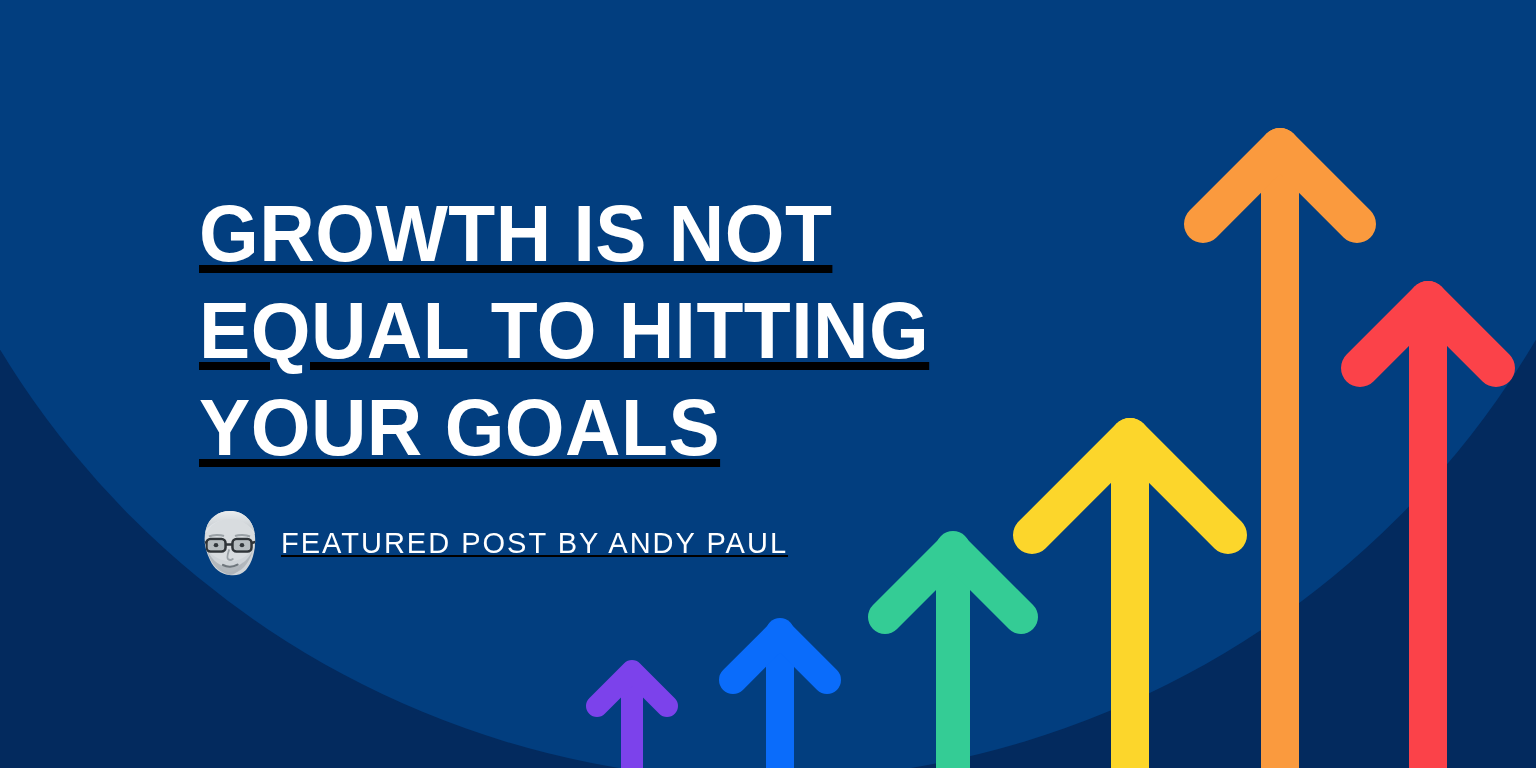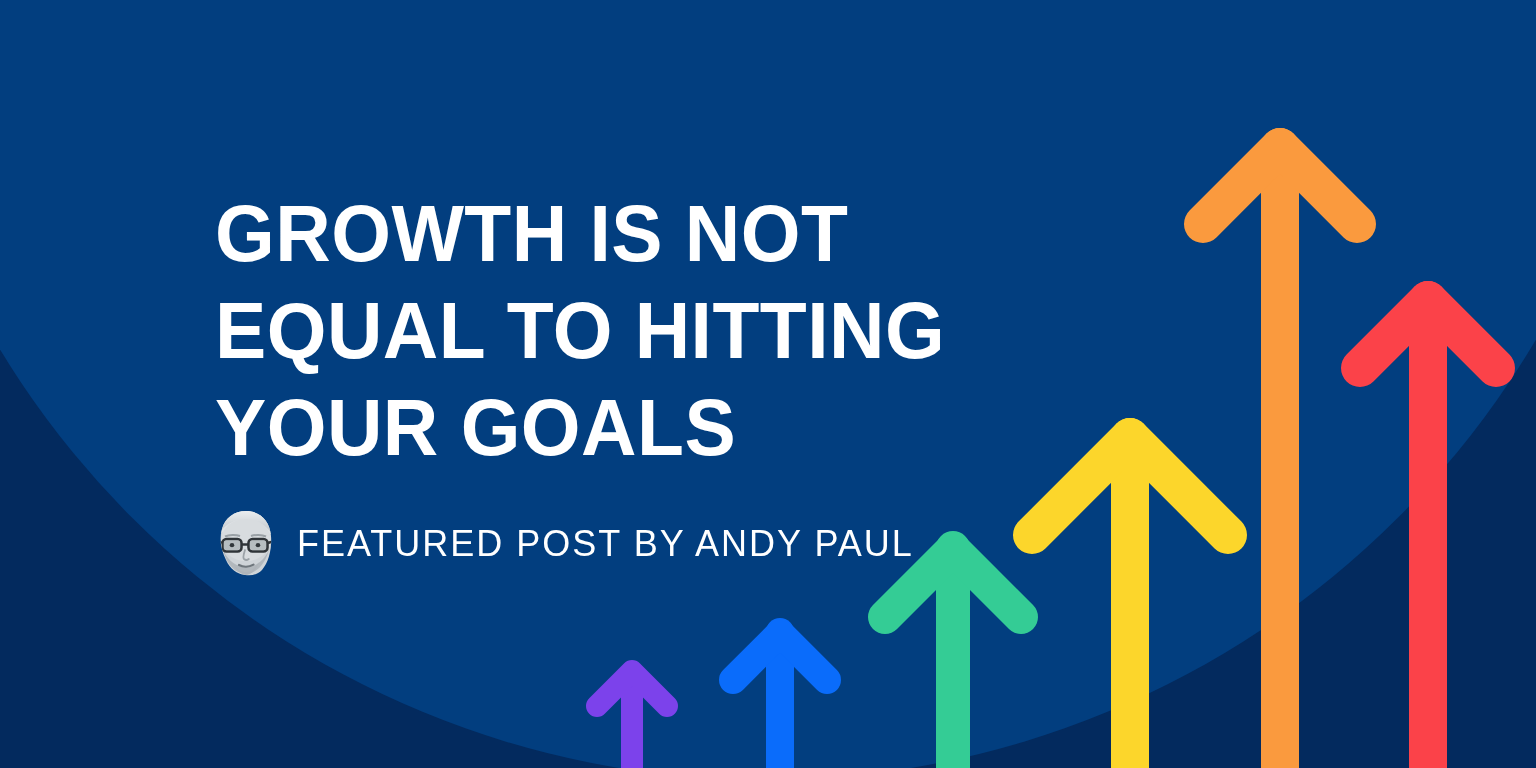--- a/index.html
+++ b/index.html
@@ -36,23 +36,24 @@
   #arrows {
     position: absolute;
     left: 0;
     top: 0;
     width: 1536px;
     height: 768px;
   }
   
   #content {
     position: absolute;
-    left: 215px;
+    left: 199px;
     top: 185px;
     width: 900px;
+    text-decoration: underline;
   }
   #headline {
     margin: 0;
     color: #ffffff;
     font-family: "Liberation Sans", sans-serif;
     font-size: 80px;
     line-height: 97px;
     font-weight: 700;
     letter-spacing: 0.5px;
     text-transform: uppercase;
@@ -71,21 +72,21 @@
     height: 66px;
     flex: 0 0 62px;
     position: relative;
     overflow: hidden;
   }
   #avatar svg { display: block; }
   #byline-text {
     margin-left: 20px;
     color: #ffffff;
     font-family: "Liberation Sans", sans-serif;
-    font-size: 36px;
+    font-size: 29px;
     line-height: 29px;
     font-weight: 400;
     letter-spacing: 2.0px;
     text-transform: uppercase;
     white-space: nowrap;
   }
 </style>
 </head>
 <body>
 

